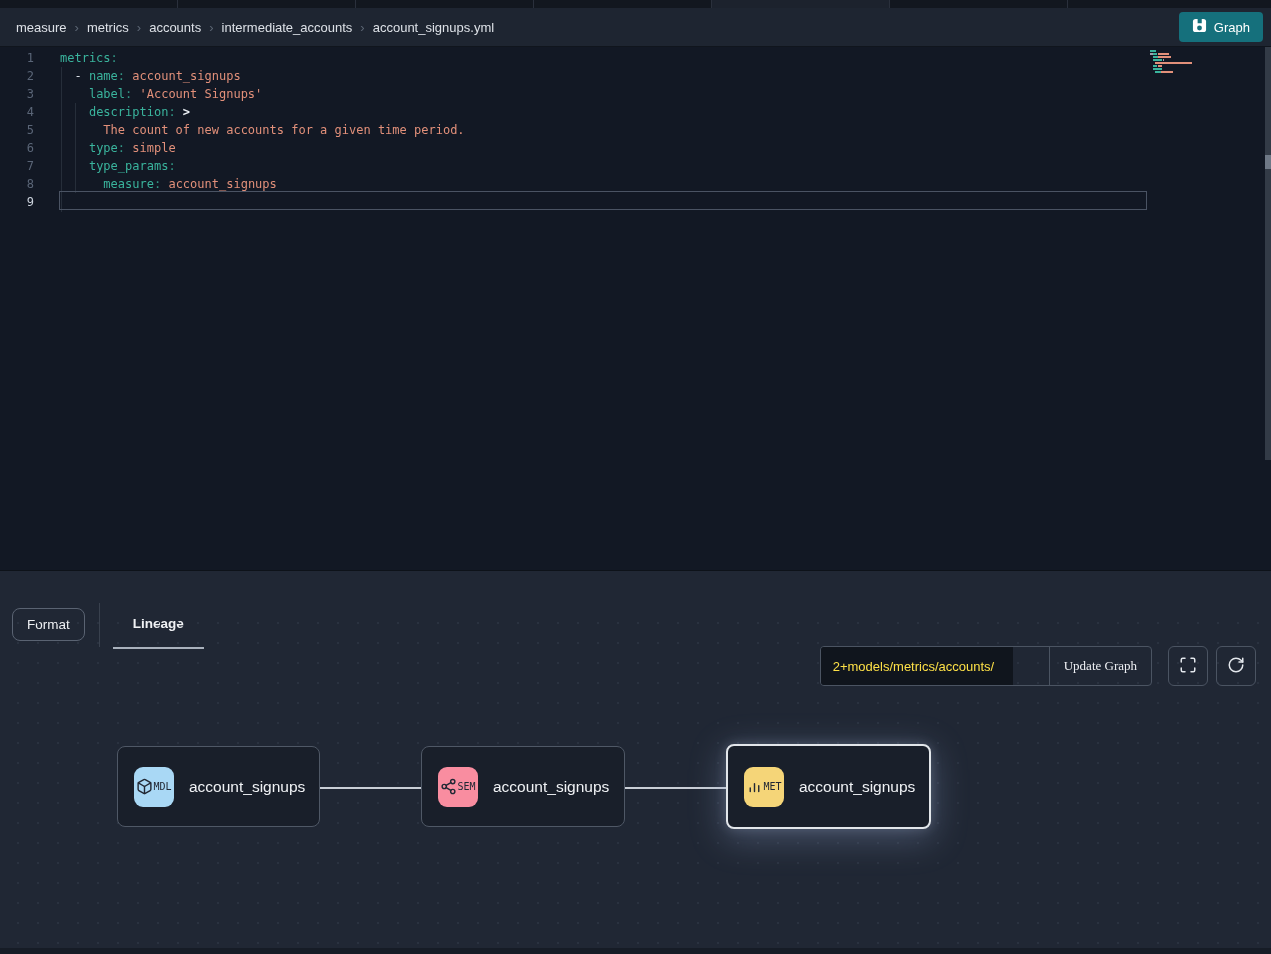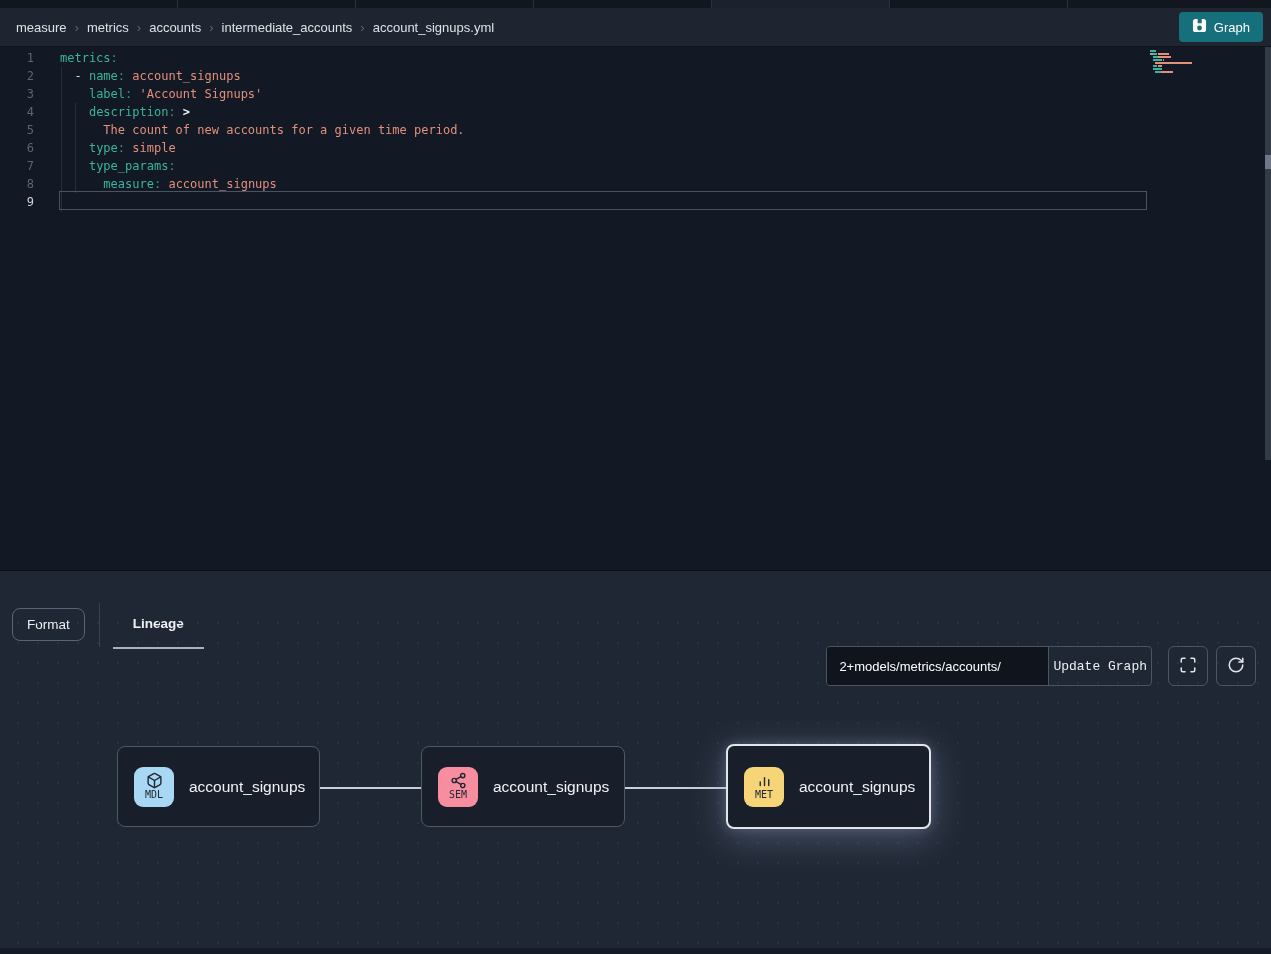--- a/index.html
+++ b/index.html
@@ -59,38 +59,38 @@
   .tab.active { border-bottom-color:#a9b1bc;font-weight:bold; }
 
   .canvas { position:absolute; top:50px; left:0; right:0; bottom:6px;
             background-image:radial-gradient(#2a3240 1px, transparent 1.2px);
             background-size:20px 20px; background-position:8px 12px; }
   .bottomstrip { position:absolute; left:0; right:0; bottom:0; height:6px; background:#161c26; }
 
   
   .controls { position:absolute; top:25px; right:15px; display:flex; gap:8px; height:40px; }
   .filter-group { display:flex; height:40px; border:1px solid #4b5462; border-radius:4px; overflow:hidden; margin-right:8px; }
-  .filter-input { width:221px; background:#10151d; border:none; outline:none; color:#ffffff;
+  .filter-input { width:192px; background:#10151d; border:none; outline:none; color:#fde047;
                   font-size:13px; font-family:inherit; padding:0 12px; }
   .update-btn { background:transparent; border:none; border-left:1px solid #4b5462; color:#edeff3;
-                font-size:13px; font-family:Liberation Mono, monospace; padding:0 4px; cursor:pointer; }
+                font-size:13px; font-family:Liberation Serif, serif; padding:0 14px; cursor:pointer;margin-left:36px; }
   .icon-btn { width:40px; height:40px; border:1px solid #4b5462; border-radius:6px; background:transparent;
               display:flex; align-items:center; justify-content:center; cursor:pointer; }
 
   
   .edge { position:absolute; top:166px; height:2px; background:var(--edge,#c9ced6); }
   .edge-0 { left:320px; width:101px; }
   .edge-1 { left:625px; width:102px; }
   .node { position:absolute; display:flex; align-items:center; gap:15px; padding-left:16px;
           background:#191f2a; border:1px solid #4f5866; border-radius:8px; cursor:pointer; }
   .node-0 { left:117px; top:125px; width:203px; height:81px; }
   .node-1 { left:421px; top:125px; width:204px; height:81px; }
   .node-2 { left:726px; top:123px; width:205px; height:85px; border:2px solid #e2e6ea;
             box-shadow:0 8px 34px 3px rgba(145,165,205,.32), 0 0 12px rgba(190,205,230,.22); }
-  .badge { width:40px; height:40px; border-radius:9px; display:flex; flex-direction:column;
+  .badge { width:40px; height:40px; border-radius:9px; display:flex; flex-direction:row;
            align-items:center; justify-content:center; color:#222834; }
   .badge svg { display:block; }
   .badge-label { font:10px/12px "DejaVu Sans Mono", monospace; color:#222834; }
   .node-label { font-size:15.5px; color:#f0f2f5; }
 </style>
 </head>
 <body>
 
 <div class="screen">
 

